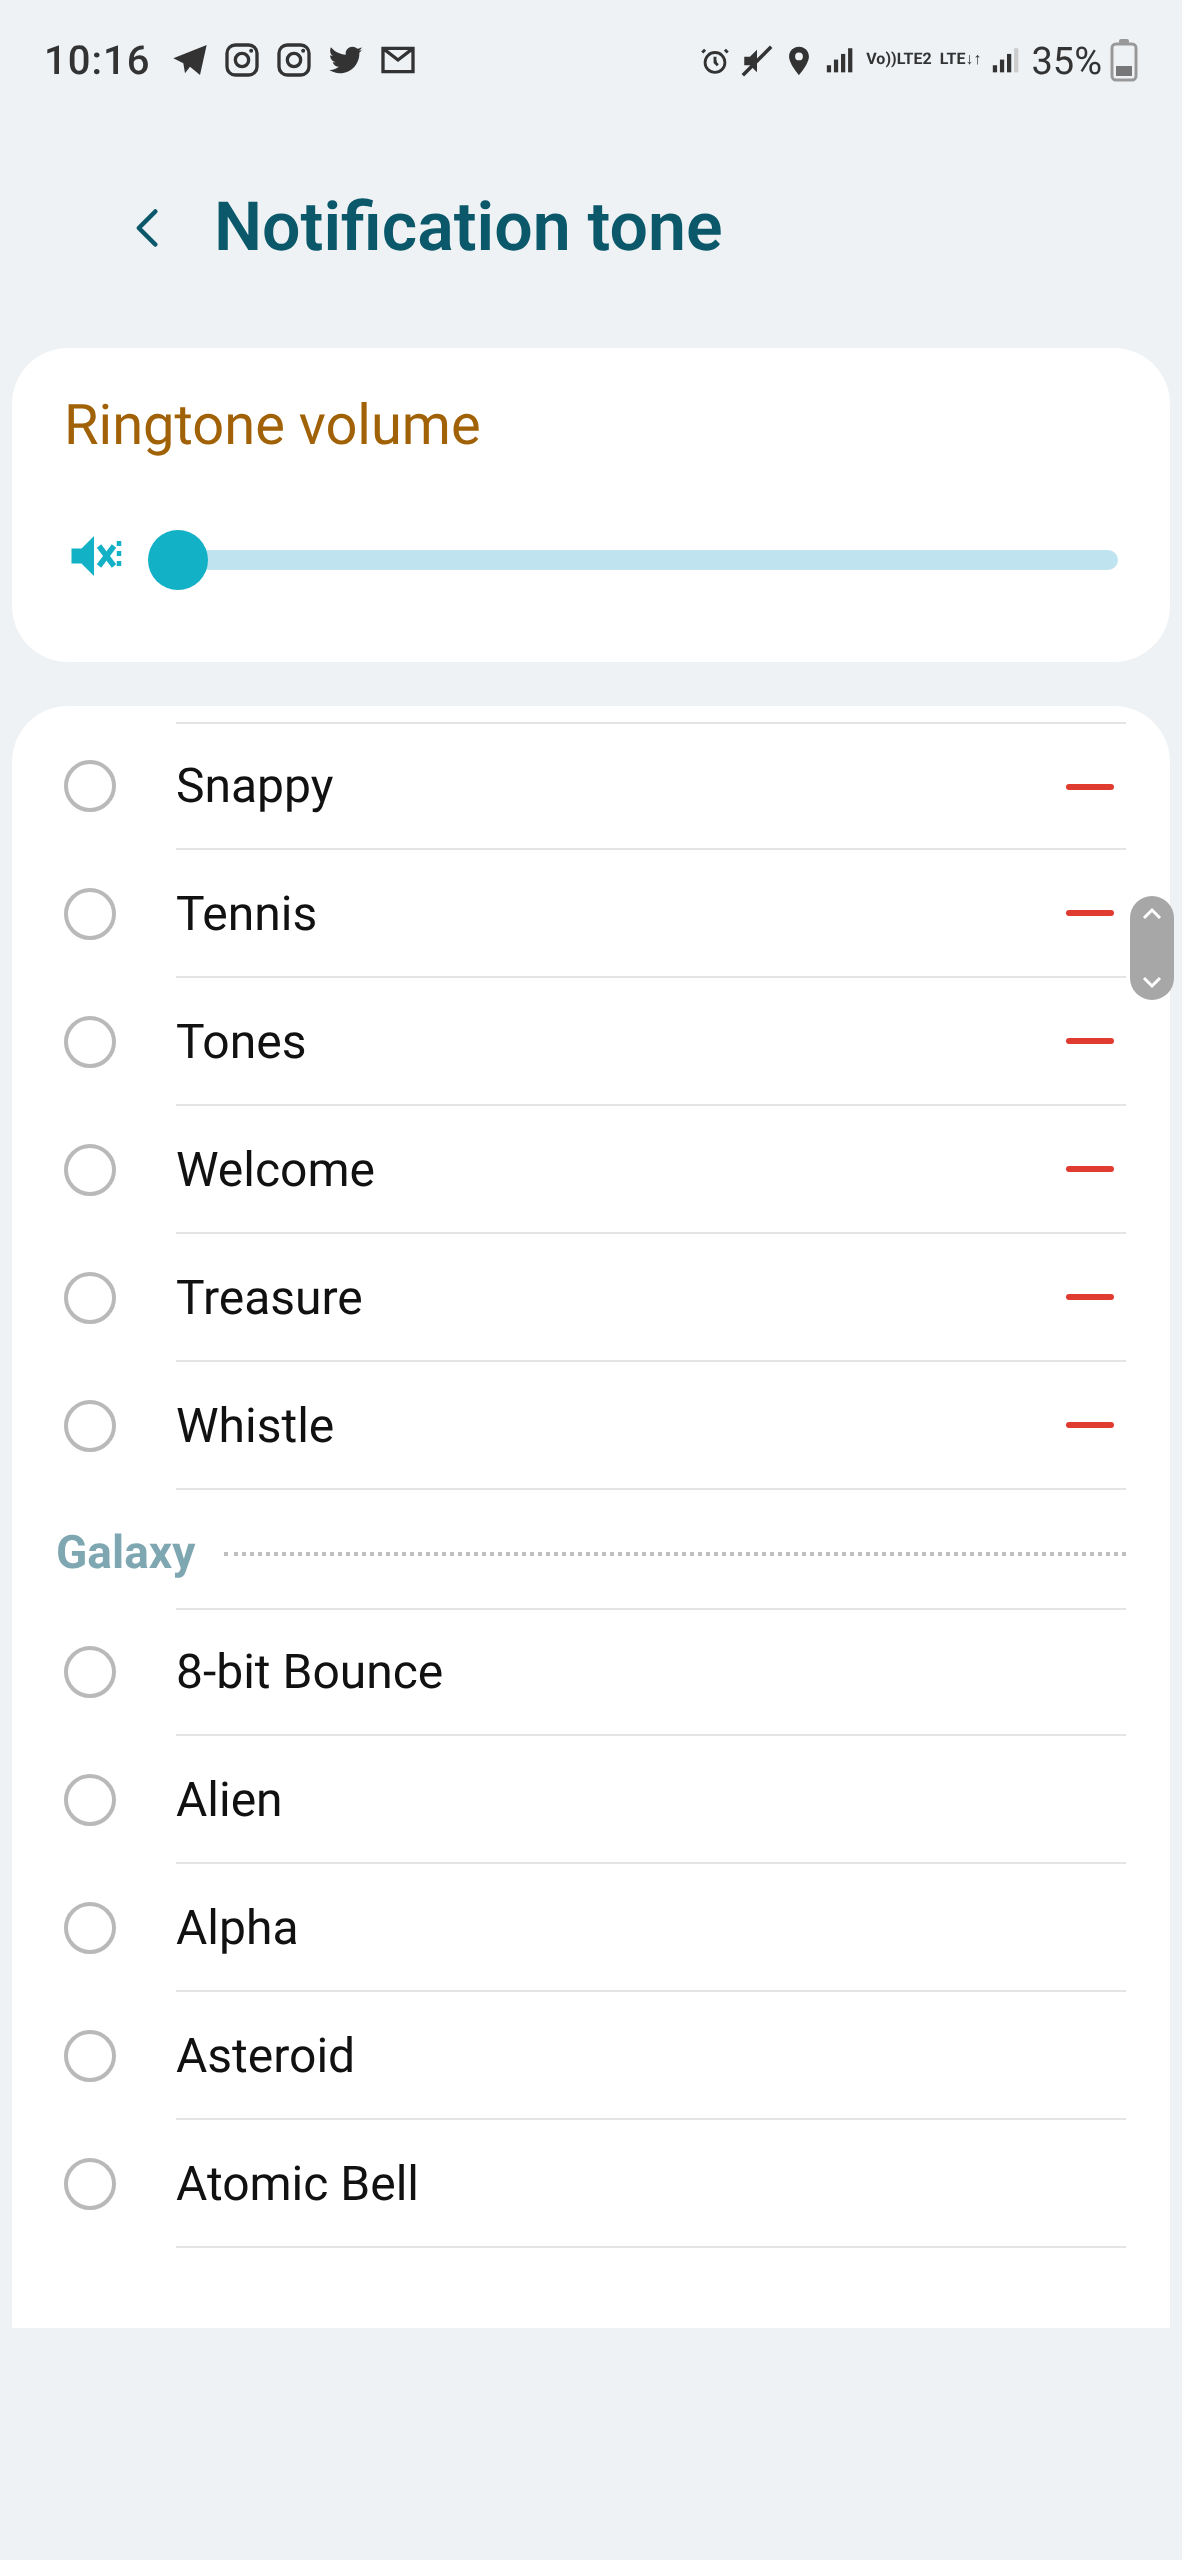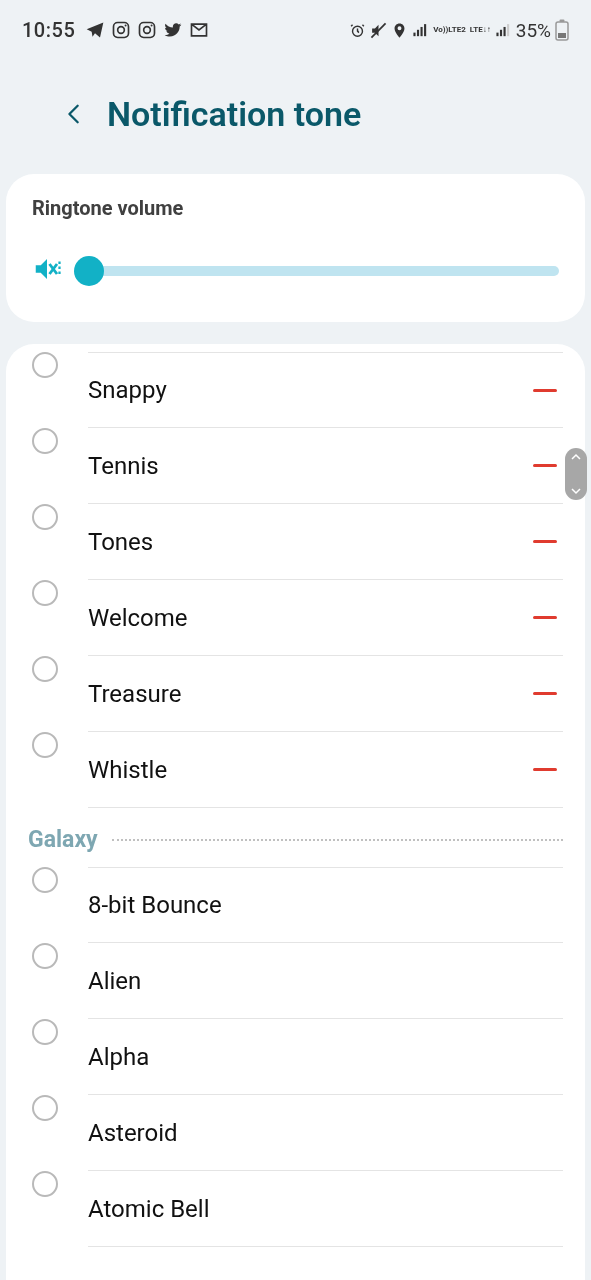--- a/index.html
+++ b/index.html
@@ -43,21 +43,21 @@
     font-weight: 600;
   }
 
   
   .card {
     background: #fff;
     border-radius: 28px;
     margin: 0 6px 22px 6px;
     padding: 22px 26px 34px 26px;
   }
-  .card-title { font-size: 20px; font-weight: 700; color:#404040; }
+  .card-title { font-size: 28px; font-weight: 400; color:#a16207; }
   .slider-row { display:flex; align-items:center; margin-top: 34px; gap: 18px; }
   .mute-icon { color:#12b1c6; }
   .slider-track {
     position: relative;
     flex: 1;
     height: 10px;
     background: #bfe4f0;
     border-radius: 6px;
   }
   .slider-thumb {
@@ -73,23 +73,23 @@
   
   .list-card {
     background: #fff;
     border-radius: 28px 28px 0 0;
     margin: 0 6px;
     padding: 0 0 40px 0;
   }
   .tones-wrap { padding-top: 8px; }
   .tone-item {
     display: flex;
-    align-items: flex-start;
+    align-items: center;
     padding: 0 22px 0 26px;
-    height: 76px;
+    height: 64px;
   }
   .tone-inner {
     flex:1;
     display:flex;
     align-items:center;
     height:100%;
     border-bottom: 1px solid #e4e4e4;
     margin-left: 30px;
     padding-right: 6px;
     justify-content: space-between;
@@ -135,21 +135,21 @@
     padding:5px 0;
     color:#fff;
     font-size:10px;
   }
 </style>
 </head>
 <body>
 
 <div class="status-bar">
   <div class="status-left">
-    <span class="time">10:55</span>
+    <span class="time">10:16</span>
     <span class="sicon">
       <svg width="20" height="20" viewBox="0 0 24 24">
           <path fill="#333" d="M2 11l20-8-4 18-6-5-3 4-1-6z"></path>
         </svg>
     </span>
     <span class="sicon">
       <svg width="20" height="20" viewBox="0 0 24 24">
           <rect x="3" y="3" width="18" height="18" rx="5" fill="none" stroke="#333" stroke-width="2"></rect>
           <circle cx="12" cy="12" r="4" fill="none" stroke="#333" stroke-width="2"></circle>
           <circle cx="17.5" cy="6.5" r="1.2" fill="#333"></circle>

